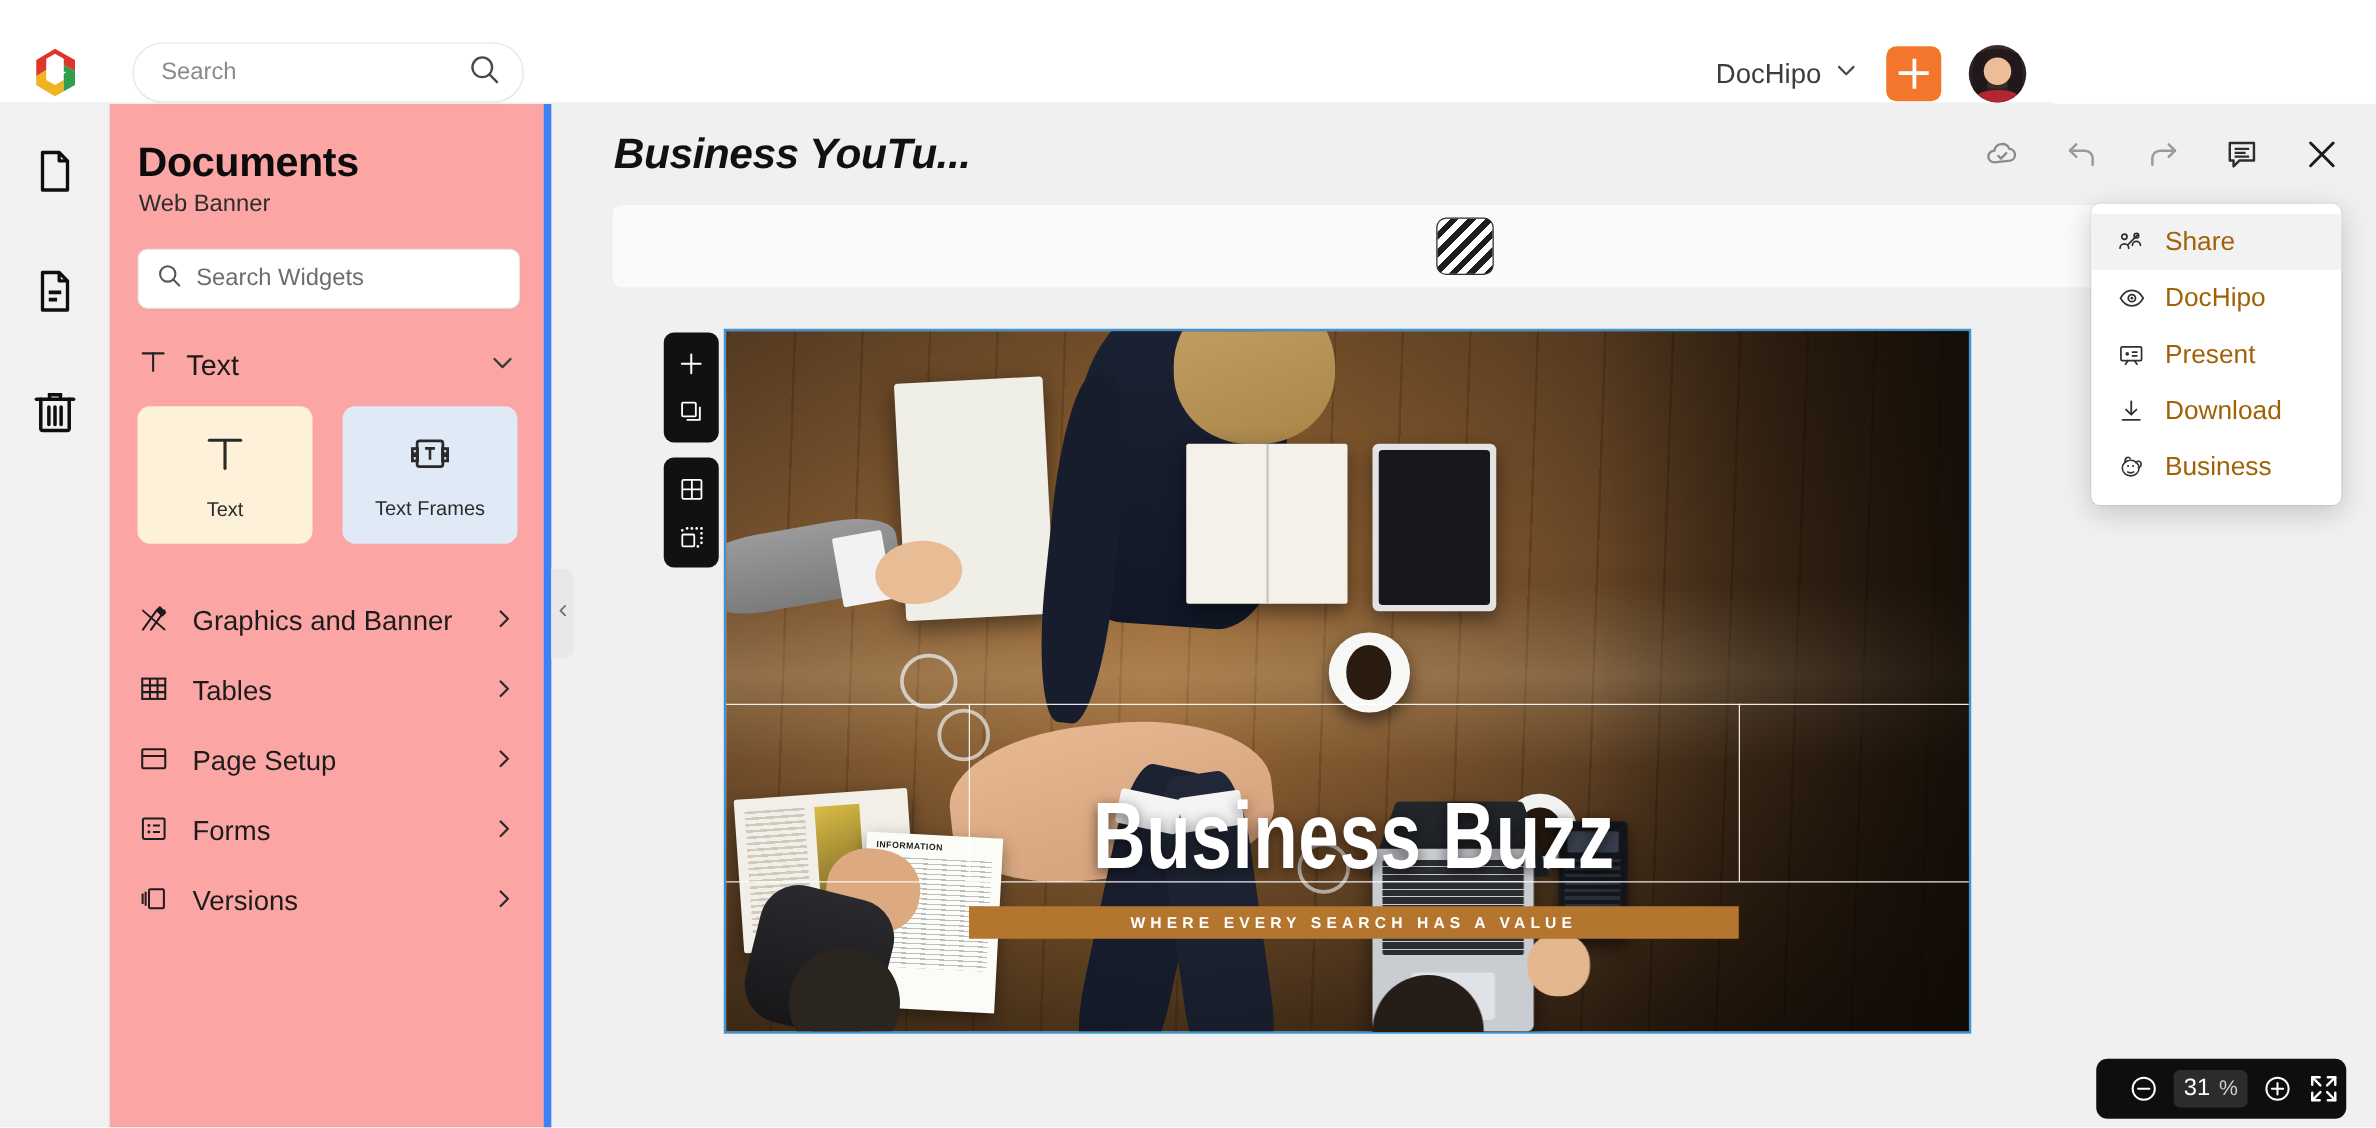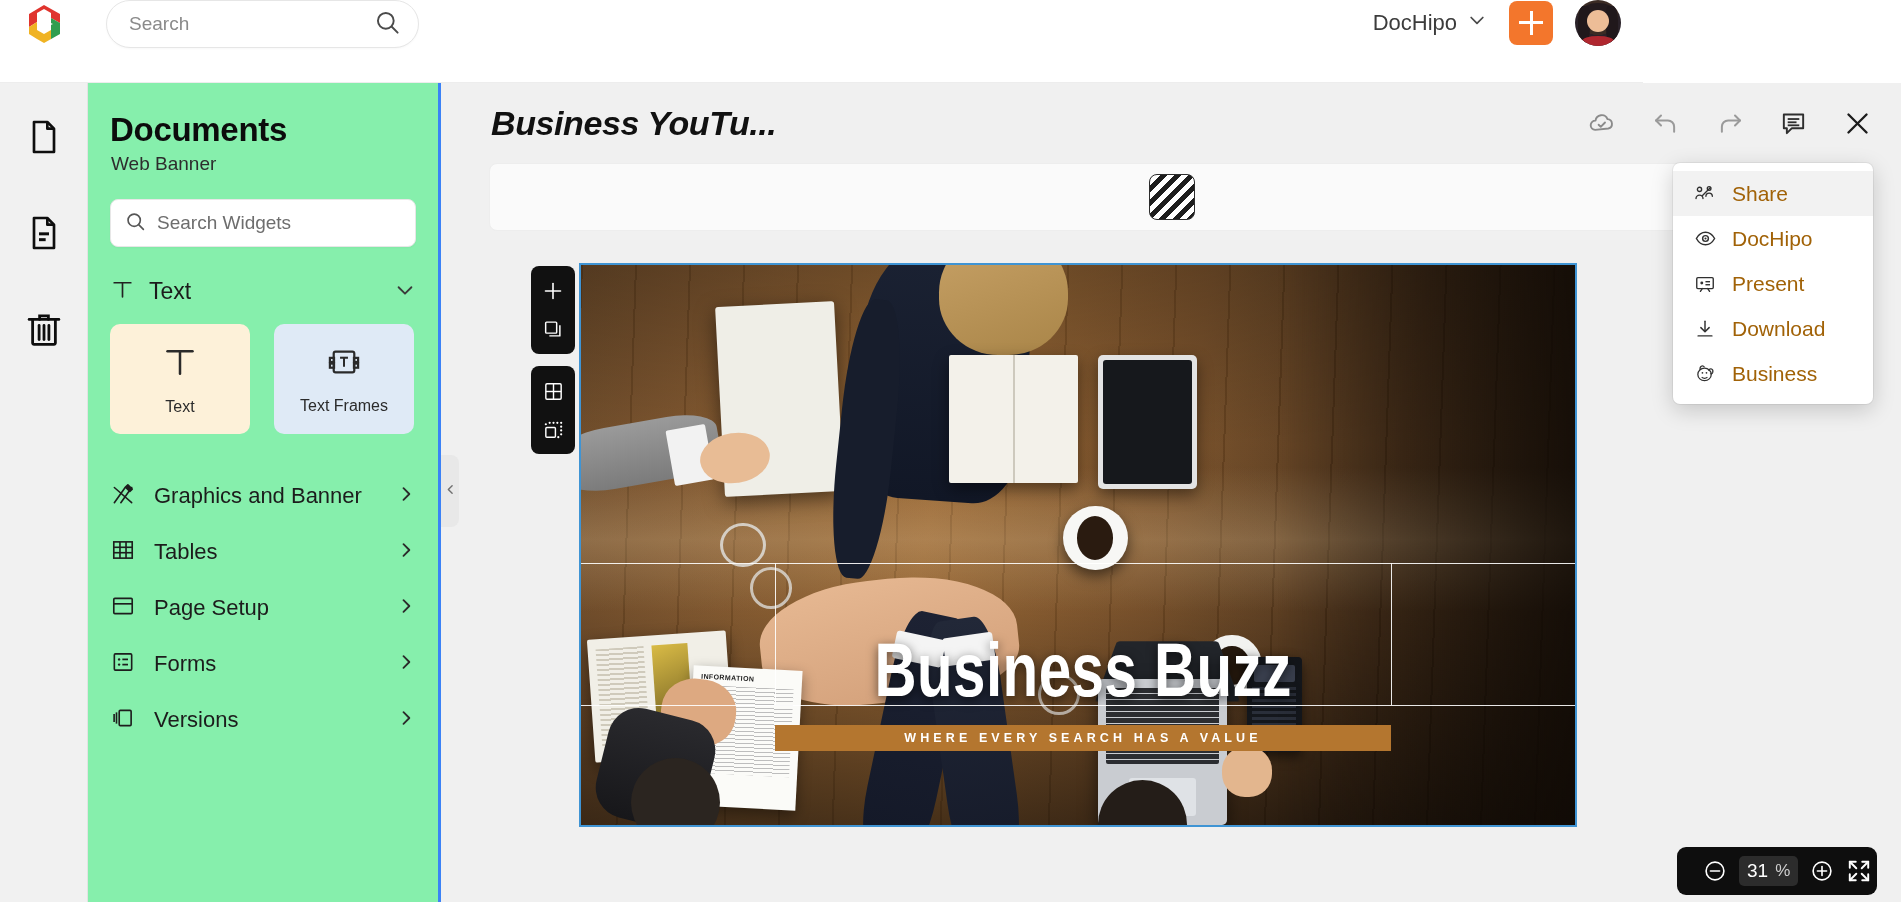--- a/index.html
+++ b/index.html
@@ -7,21 +7,21 @@
     width: 1901px; height: 902px;
     font-family: "Liberation Sans", sans-serif;
     background: #ffffff;
     overflow: hidden;
   }
   #app { position: relative; width: 1901px; height: 902px; }
 
   
   .topbar {
     position: absolute; top: 0; left: 0; width: 1643px; height: 83px;
-    background: #ffffff; display: flex; align-items: flex-start;
+    background: #ffffff; display: flex; align-items: flex-end;
     border-bottom: 1px solid #ededed; z-index: 40;
   }
   .brand-logo { margin-left: 20px; width: 48px; height: 48px; position: relative; }
   .search-wrap {
     margin-left: 38px; width: 313px; height: 48px;
     border: 1px solid #e6e6e6; border-radius: 26px; background: #fff;
     display: flex; align-items: center; padding: 0 18px 0 22px;
     box-shadow: 0 1px 2px rgba(0,0,0,0.03);
   }
   .search-wrap input {
@@ -76,21 +76,21 @@
     position: relative; cursor: pointer;
   }
   .rail-item.active::before {
     content: ""; position: absolute; left: -24px; top: 4px; width: 9px; height: 56px;
     background: #f3762c; border-radius: 0 6px 6px 0;
   }
 
   
   .panel {
     position: absolute; top: 83px; left: 88px; width: 353px; height: 819px;
-    background: #86efac; border-right: 3px solid #3b82f6; z-index: 25;
+    background: #fca5a5; border-right: 6px solid #3b82f6; z-index: 25;
   }
   .panel-title {
     margin: 28px 0 0 22px; font-size: 33px; font-weight: bold; color: #0c0c0c; letter-spacing: -0.3px;
   }
   .panel-sub { margin: 4px 0 0 23px; font-size: 19px; color: #2d2d2d; }
   .widget-search {
     margin: 24px 0 0 22px; width: 306px; height: 48px;
     background: #fff; border: 1px solid #e7e7e7; border-radius: 8px;
     display: flex; align-items: center; padding: 0 14px; gap: 11px;
     box-shadow: 0 1px 2px rgba(0,0,0,0.03);

